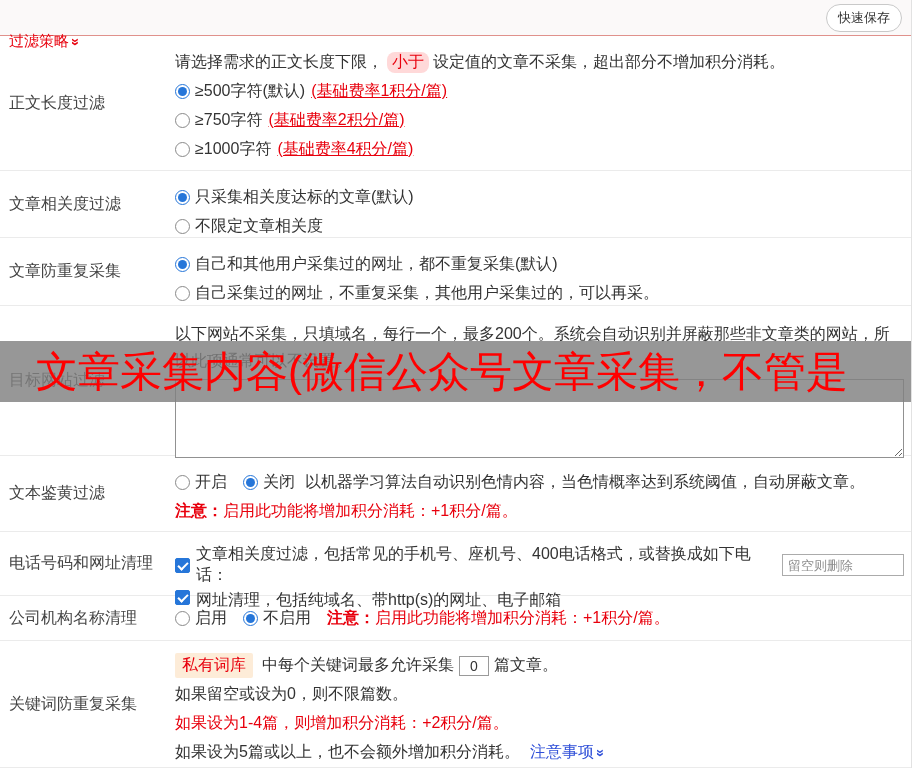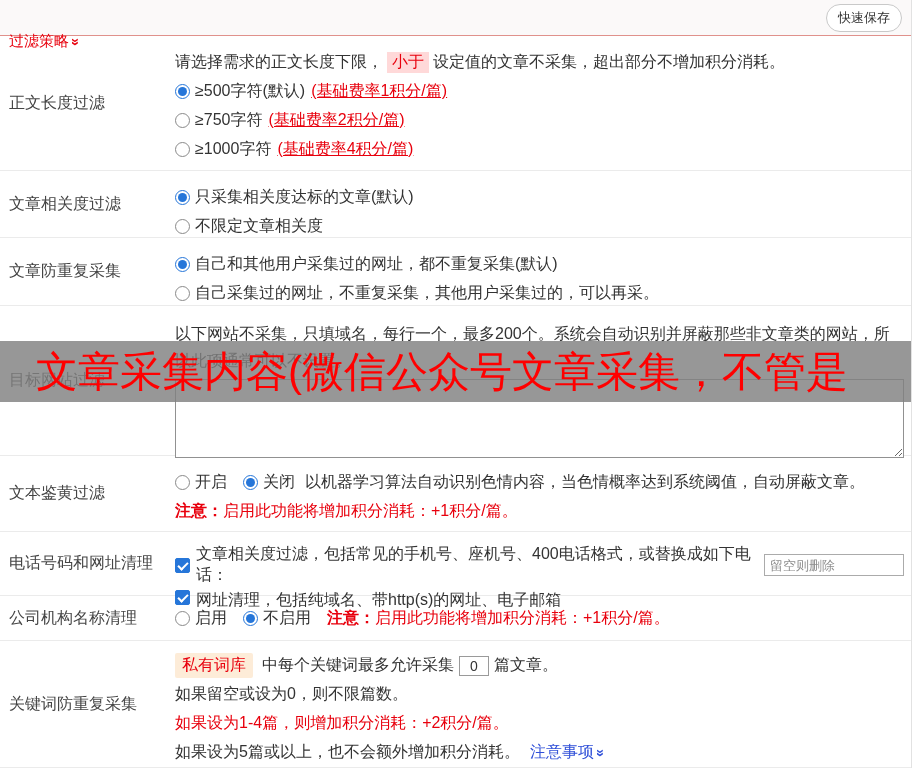--- a/index.html
+++ b/index.html
@@ -62,41 +62,41 @@
     width:15px; height:15px; flex:none; position:relative;
     background:var(--control-blue,#2676d9);
     border:1px solid var(--control-blue,#2676d9); border-radius:2px;
     display:inline-block; margin-right:6px;
   }
   .checkbox::after {
     content:""; position:absolute; left:4px; top:1px; width:4px; height:8px;
     border:solid #fff; border-width:0 2px 2px 0; transform:rotate(45deg);
   }
   .text-input {
-    width:140px; height:22px; border:1px solid #ababab;
+    width:122px; height:22px; border:1px solid #ababab;
     font-family:inherit; font-size:13px; padding:0 5px; color:#7f1d1d;
     margin-left:6px;
   }
   .text-input::placeholder { color:#8d8d8d; }
   .num-input {
     width:30px; height:20px; border:1px solid #9a9a9a; text-align:center;
     font-family:inherit; font-size:14px; margin:0 5px; color:#333;
   }
   .site-textarea {
     display:block; width:100%; height:79px; margin-top:5px;
     border:1px solid #919191; resize:both;
     font-family:inherit; font-size:13px; padding:3px 5px;
   }
   
   .red   { color:var(--accent-red,#e8000d); }
   .blue  { color:var(--link-blue,#3050d8); cursor:pointer; }
   .note  { margin-left:6px; text-decoration:underline; }
   .hl {
     background:#ffd9d9; color:var(--accent-red,#e8000d);
-    padding:0 5px; margin:0 4px; border-radius:0;
+    padding:0 5px; margin:0 4px; border-radius:8px;
   }
   .badge {
     background:#fdecd8; color:var(--accent-red,#e8000d);
     padding:2px 7px; margin-right:9px; border-radius:2px; flex:none;text-align:center;
   }
   .gap-l  { margin-left:16px; }
   .gap-s  { margin-left:10px; }
   b.red { font-weight:bold; }
   
   .watermark {

